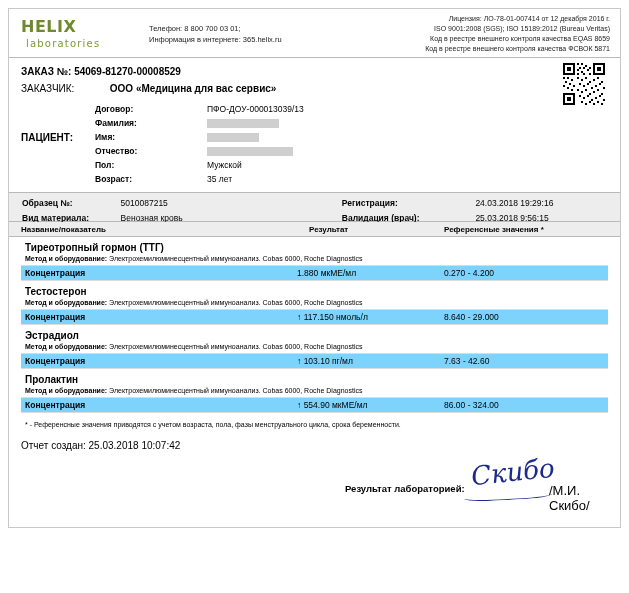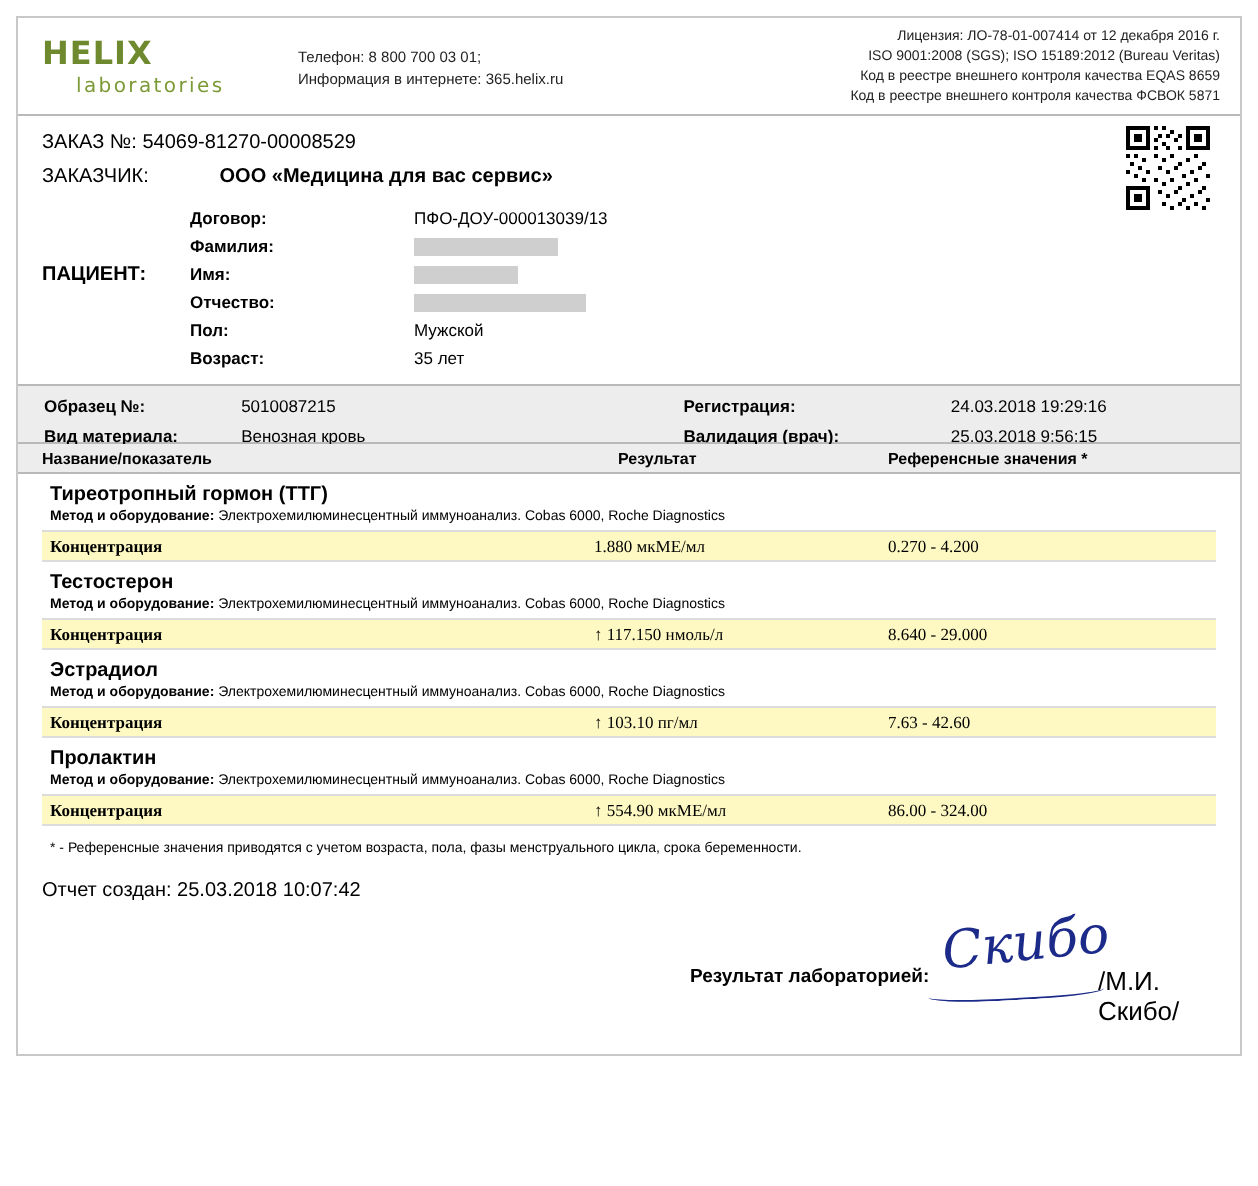--- a/index.html
+++ b/index.html
@@ -51,21 +51,21 @@
     color: #6f8a2e;
     letter-spacing: 0.5px;
     line-height: 24px;
   }
   .logo-sub {
     font-family: "DejaVu Sans", sans-serif;
     font-size: 10px;
     color: #7c9a36;
     letter-spacing: 1.2px;
     margin-top: -1px;
-    margin-left: 17px;
+    margin-left: 5px;
   }
   .hdr-contacts {
     position: absolute;
     left: 140px;
     top: 14px;
     font-size: 7.5px;
     color: #222;
     line-height: 11px;
   }
   .hdr-right {
@@ -77,21 +77,21 @@
     color: #222;
     line-height: 10px;
   }
   
   .order {
     position: relative;
     padding: 6px 12px 0 12px;
   }
   .order-row {
     font-size: 10px;
-    font-weight: normal;
+    font-weight: bold;
     line-height: 15px;
     color: #000;
   }
   .order-row .lbl { display: inline-block; }
   .cust-row {
     margin-top: 2px;
     font-size: 10px;
     line-height: 15px;
   }
   .cust-row .lbl {
@@ -194,24 +194,23 @@
   .an-method {
     font-size: 7px;
     padding: 0 0 3px 4px;
     color: #000;
   }
   .an-method b { font-weight: bold; }
   .an-row {
     position: relative;
     height: 14px;
     font-size: 8.5px;
-    background: #fef9c3;
+    background: #7dd3fc;
     border-top: 1px solid #dcdcdc;
     border-bottom: 1px solid #dcdcdc;
-    font-family: Liberation Serif, serif;
   }
   .an-row .rc1 { position: absolute; left: 4px; top: 2px; font-weight: bold; }
   .an-row .rc2 { position: absolute; left: 276px; top: 2px; }
   .an-row .rc3 { position: absolute; left: 423px; top: 2px; }
   .arrow { font-weight: bold; }
   
   .footnote {
     padding: 7px 12px 0 16px;
     font-size: 7px;
     line-height: 10px;

